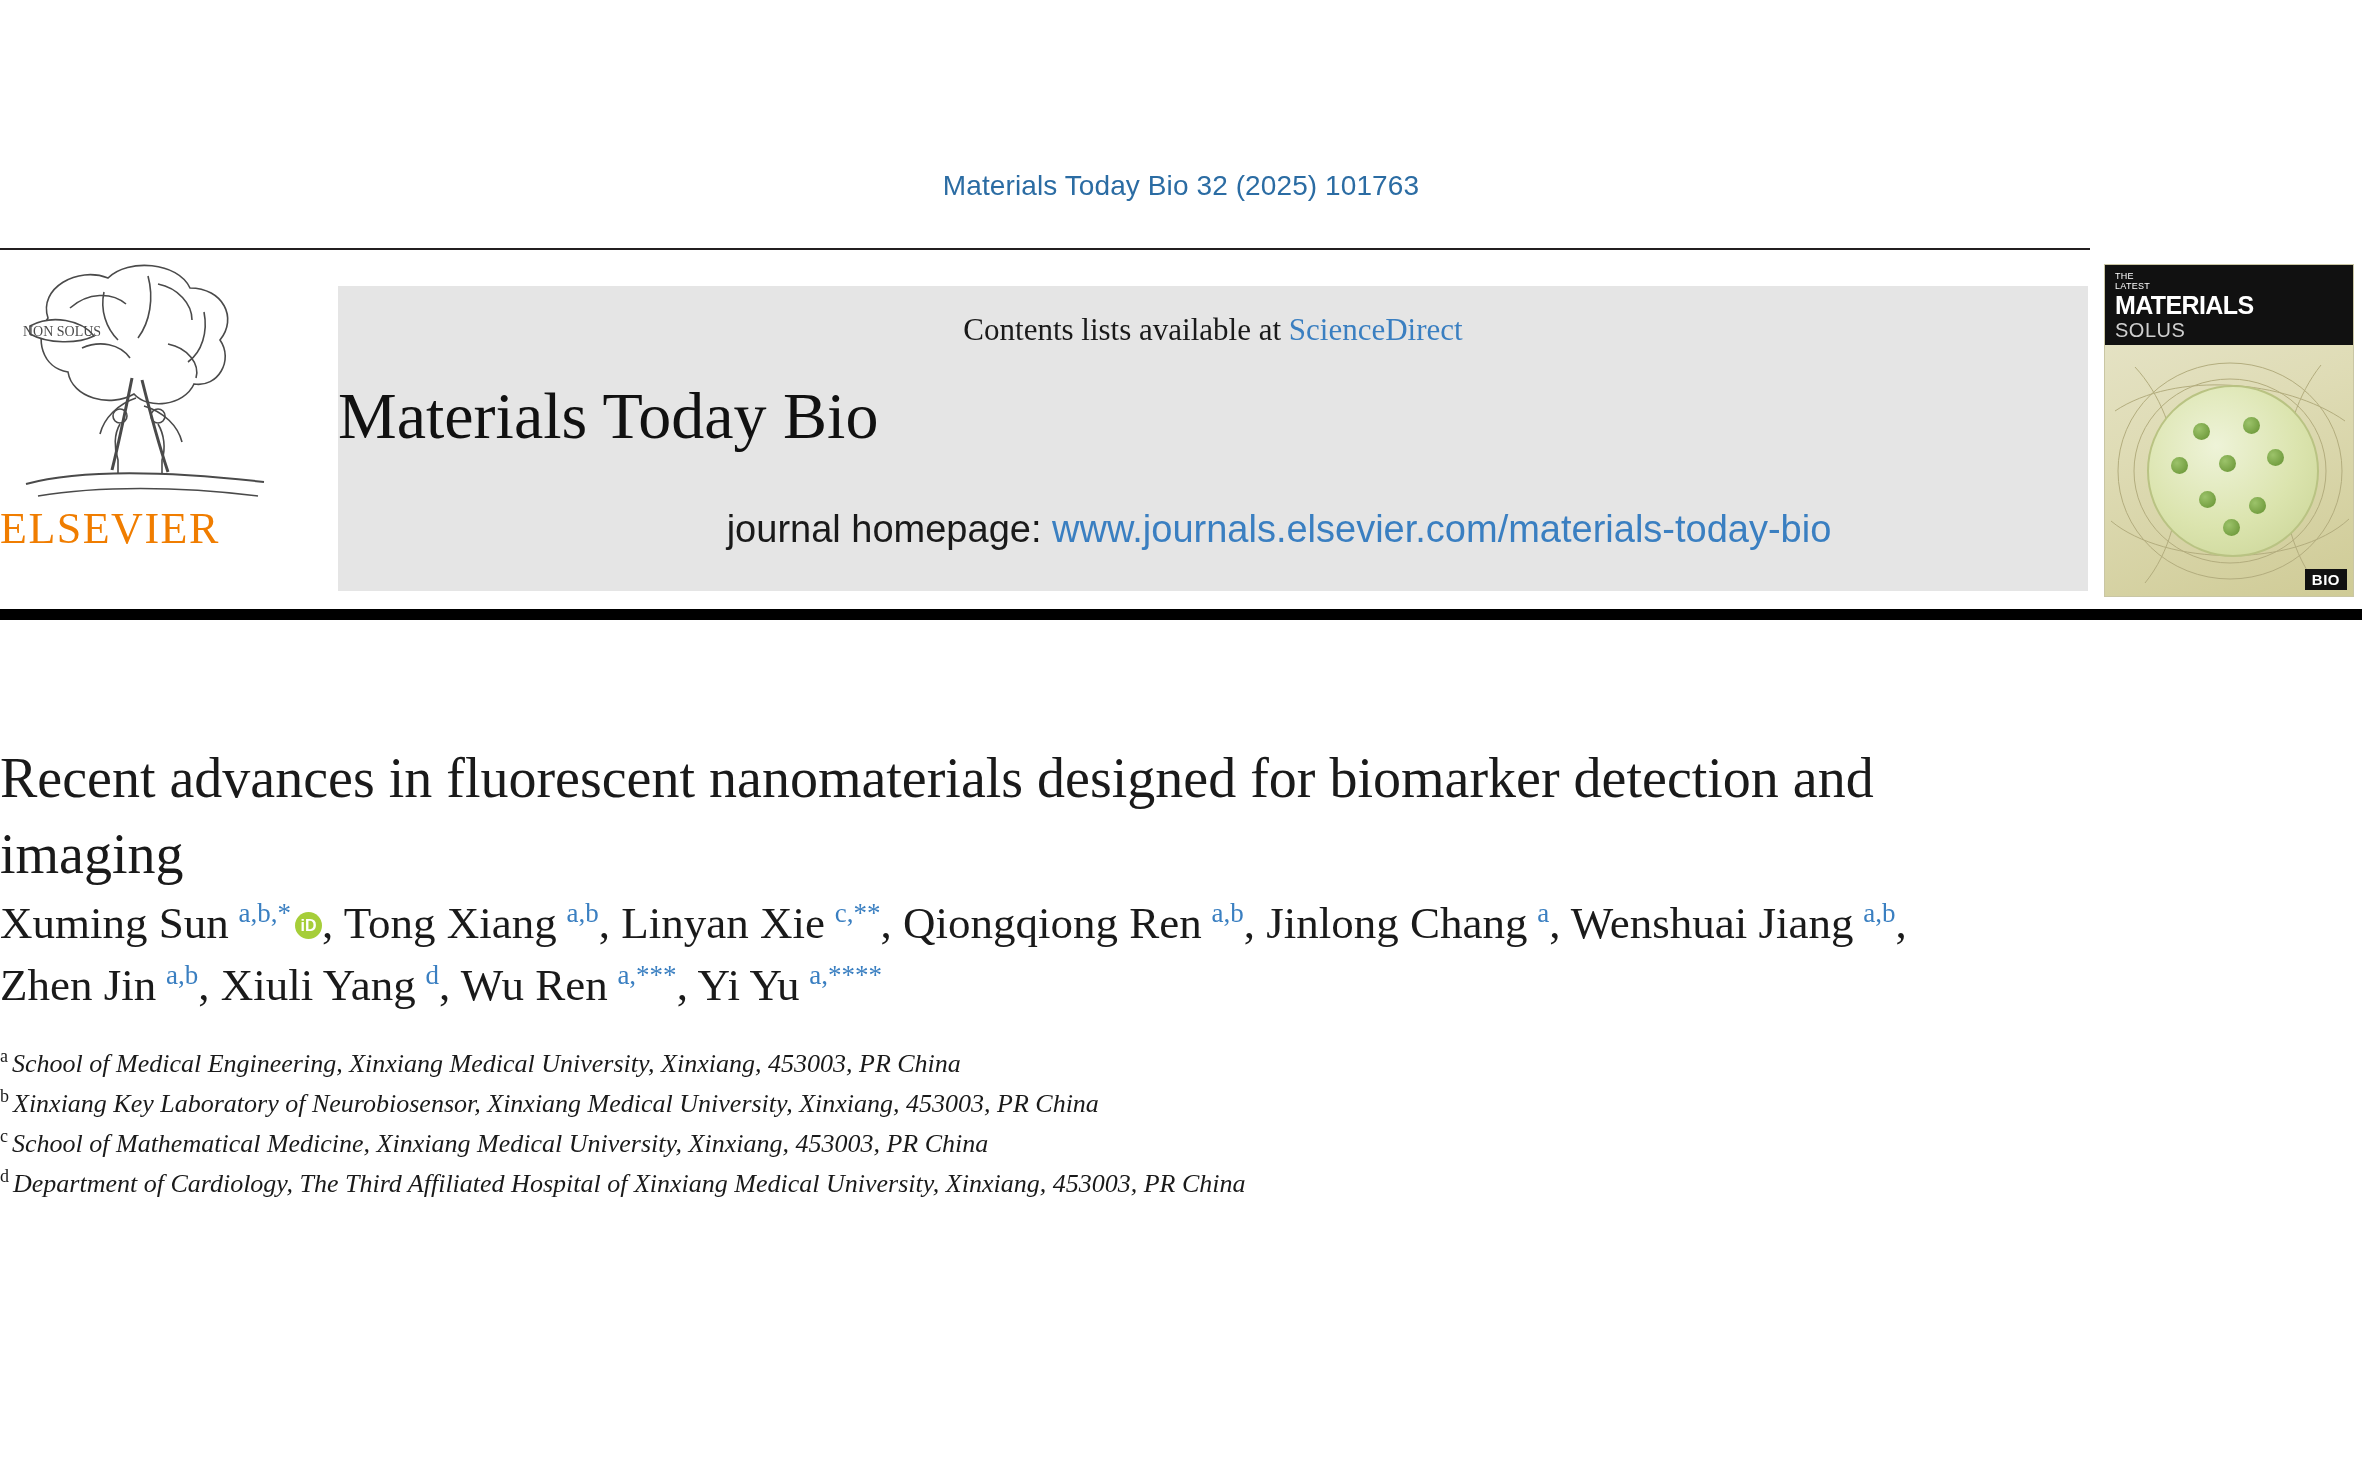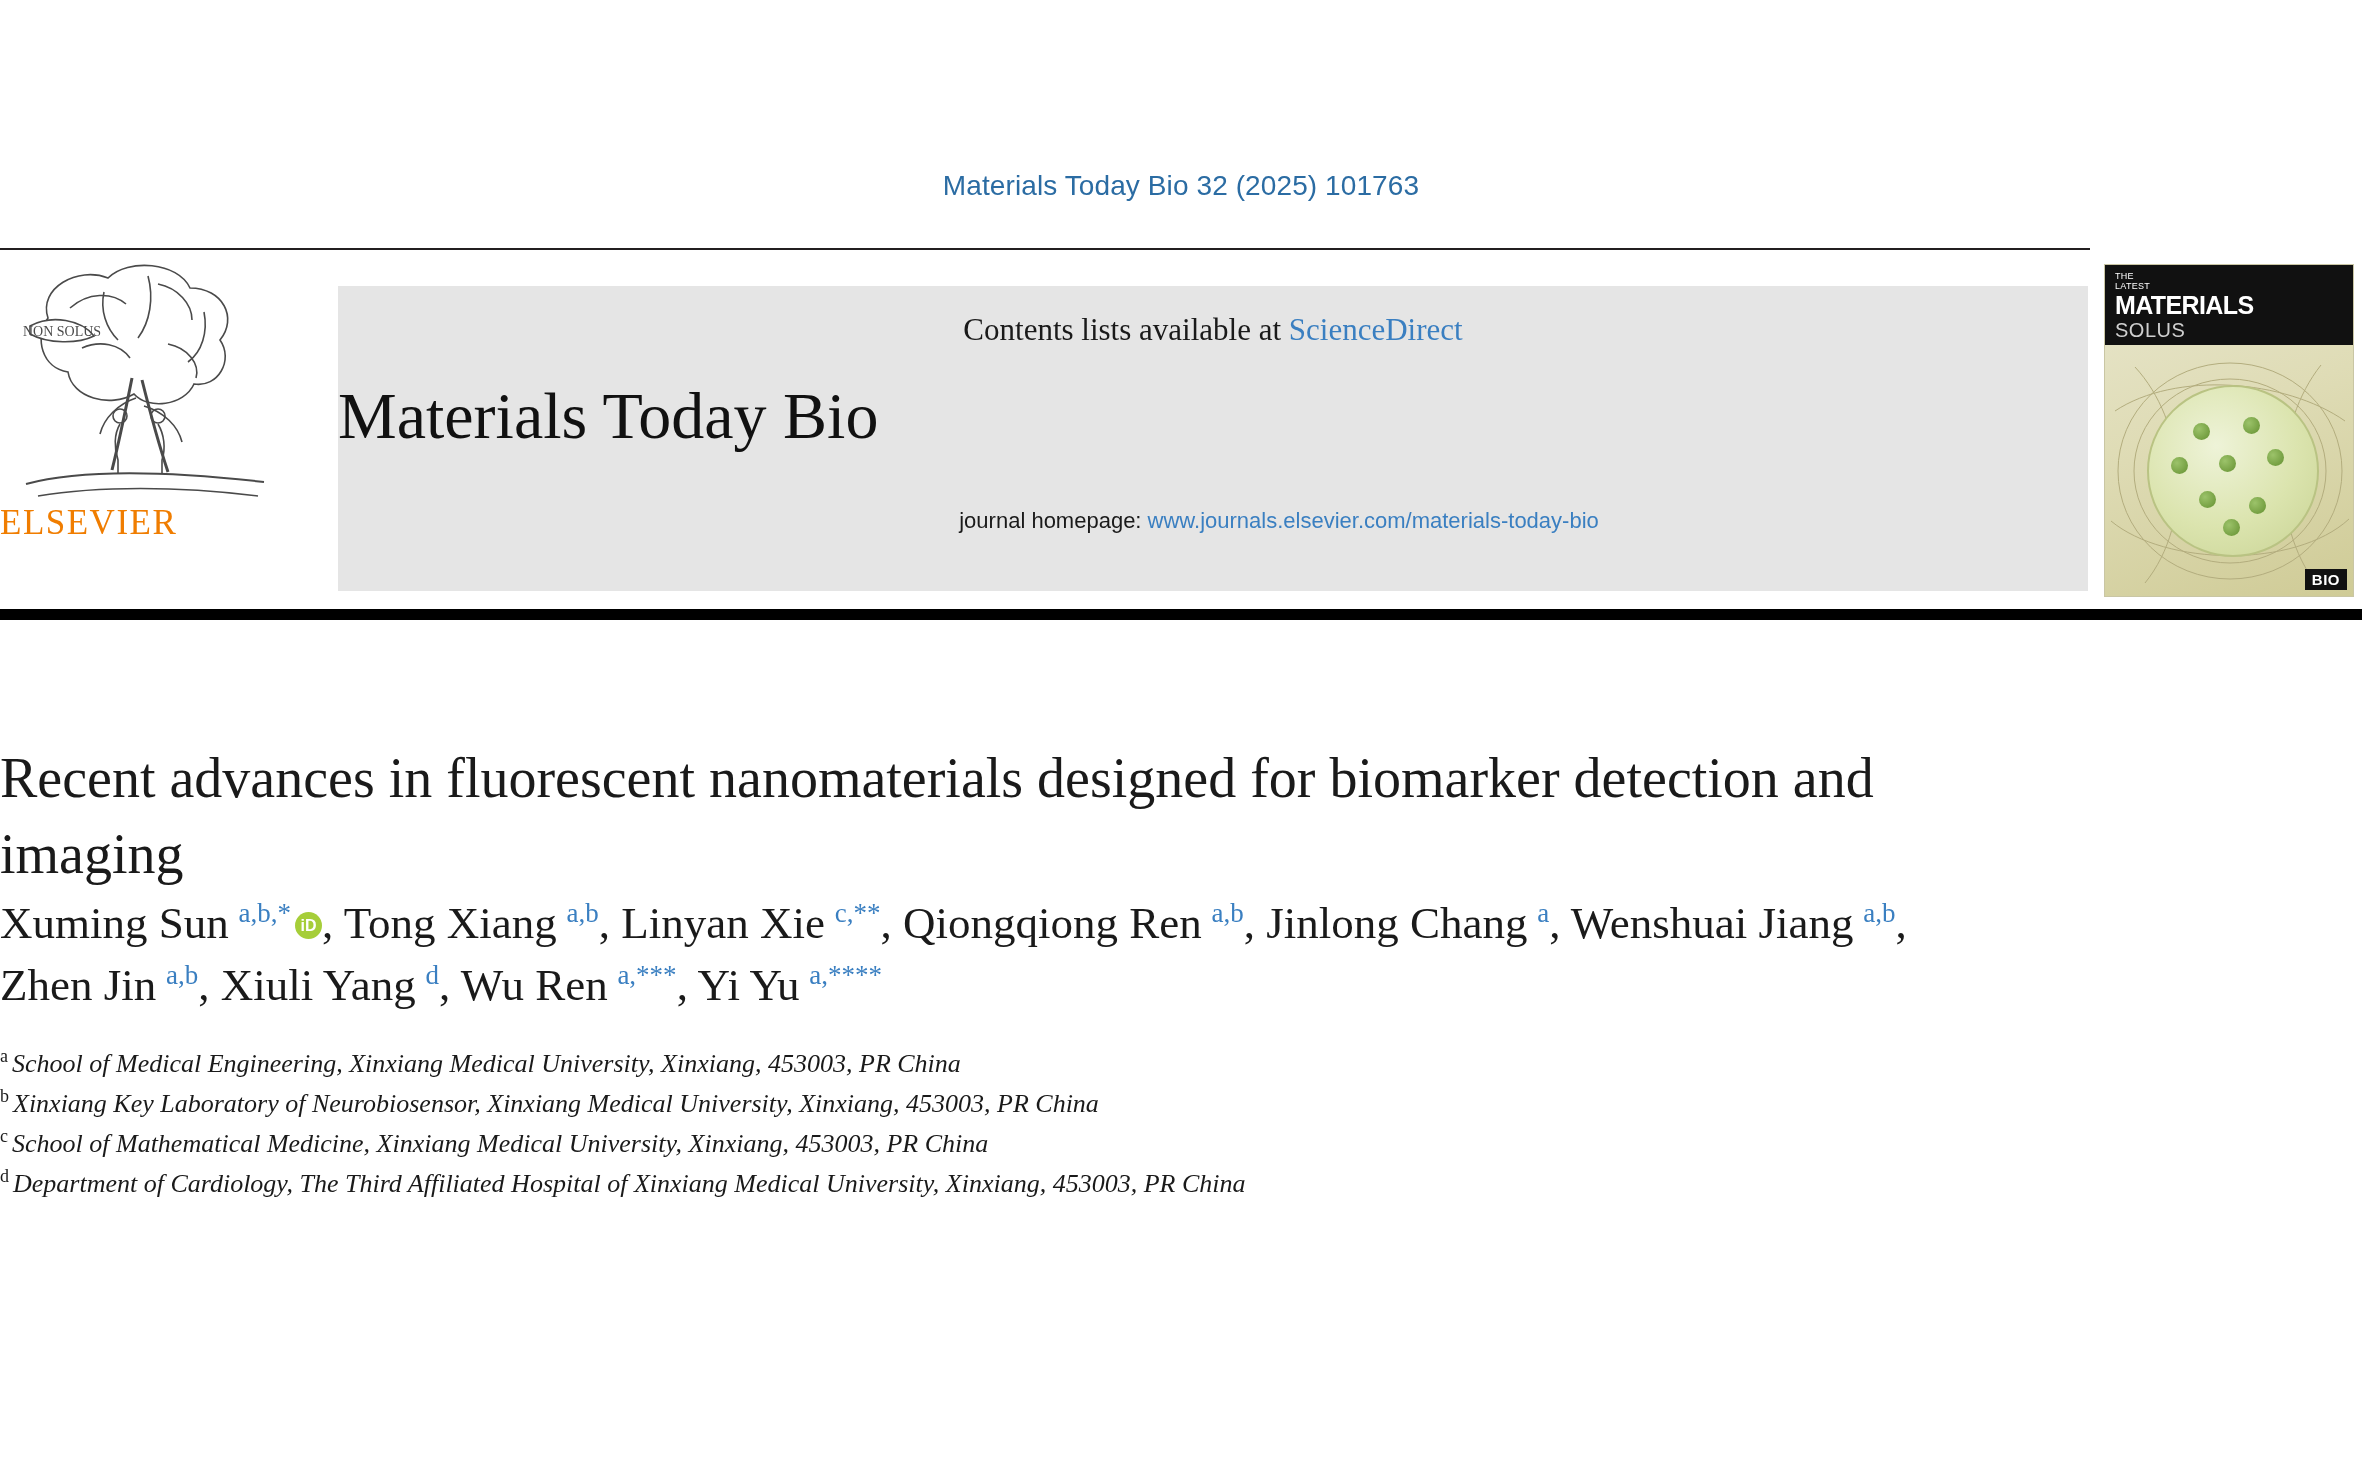--- a/index.html
+++ b/index.html
@@ -73,21 +73,21 @@
     left: 8px;
     width: 300px;
     height: 265px;
   }
   .elsevier-word {
     position: absolute;
     top: 255px;
     left: 0px;
     width: 290px;
     font-family: "Liberation Serif", serif;
-    font-size: 35px;
+    font-size: 44px;
     letter-spacing: 1.5px;
     color: #f07d00;
     font-weight: 400;
   }
 
   .journal-band {
     position: absolute;
     top: 38px;
     left: 338px;
     width: 1750px;
@@ -116,21 +116,21 @@
     font-size: 66px;
     font-family: "Liberation Serif", serif;
     color: #111111;
   }
   .homepage-line {
     position: absolute;
     top: 222px;
     left: 0;
     width: 1882px;
     text-align: center;
-    font-size: 22px;
+    font-size: 38px;
     font-family: "Liberation Sans", sans-serif;
     color: #1a1a1a;
   }
   .homepage-line a {
     color: #3a7fc1;
     text-decoration: none;
   }
 
   
   .cover {

